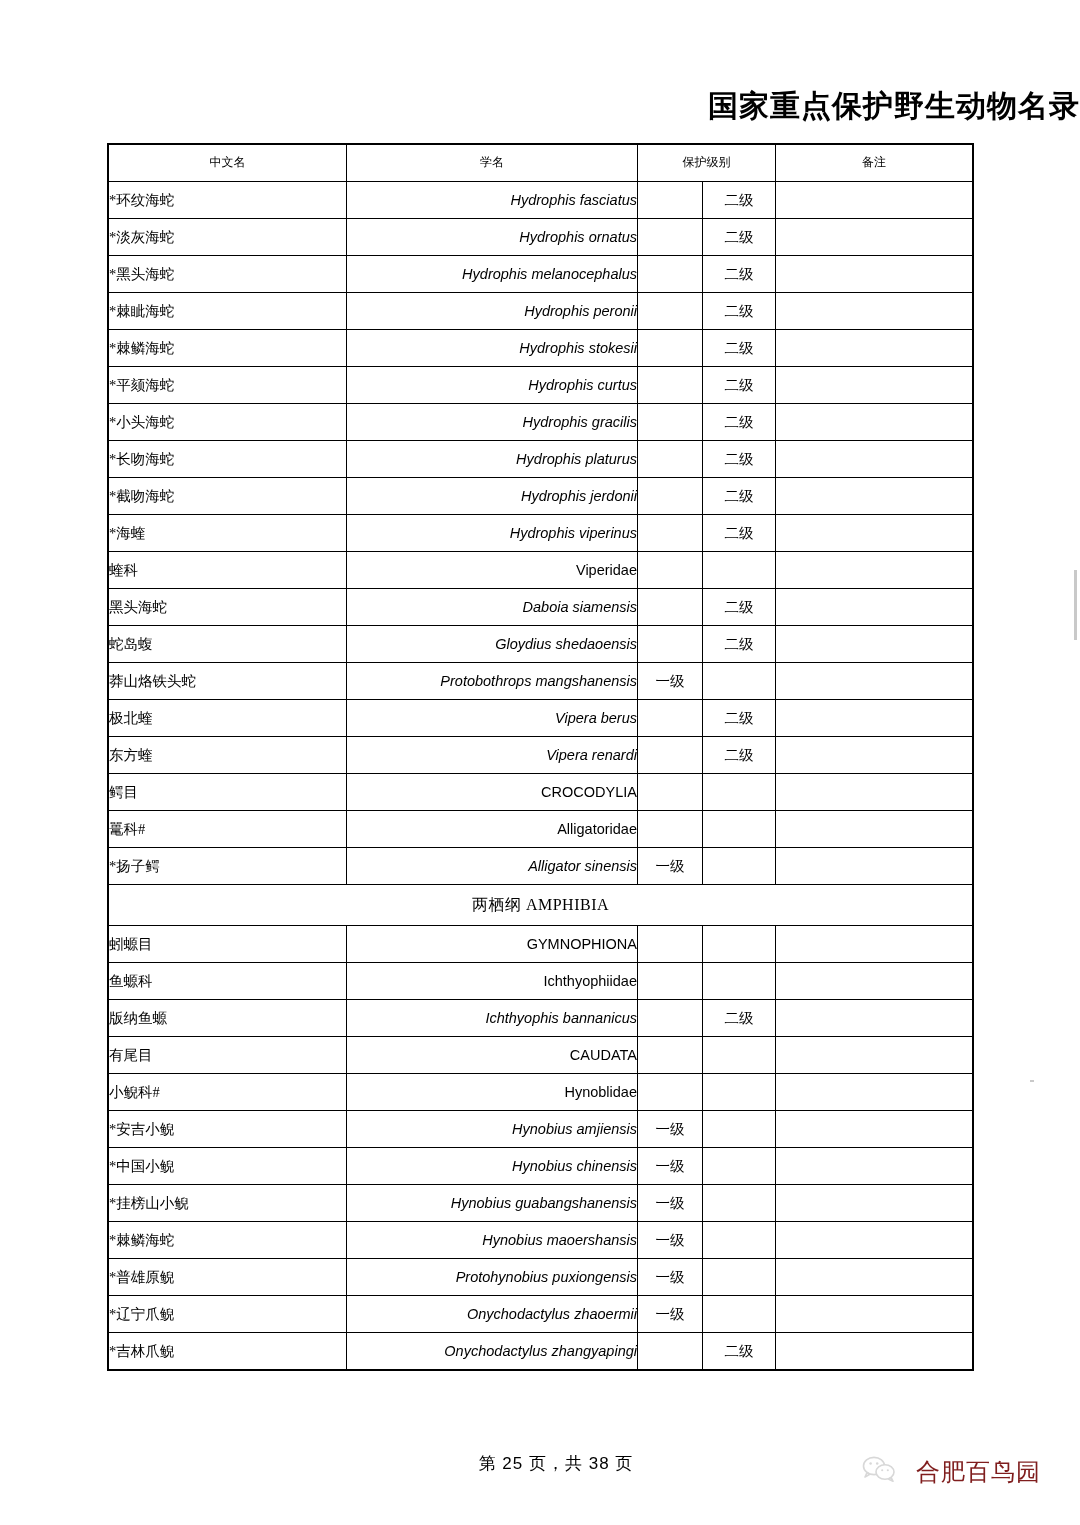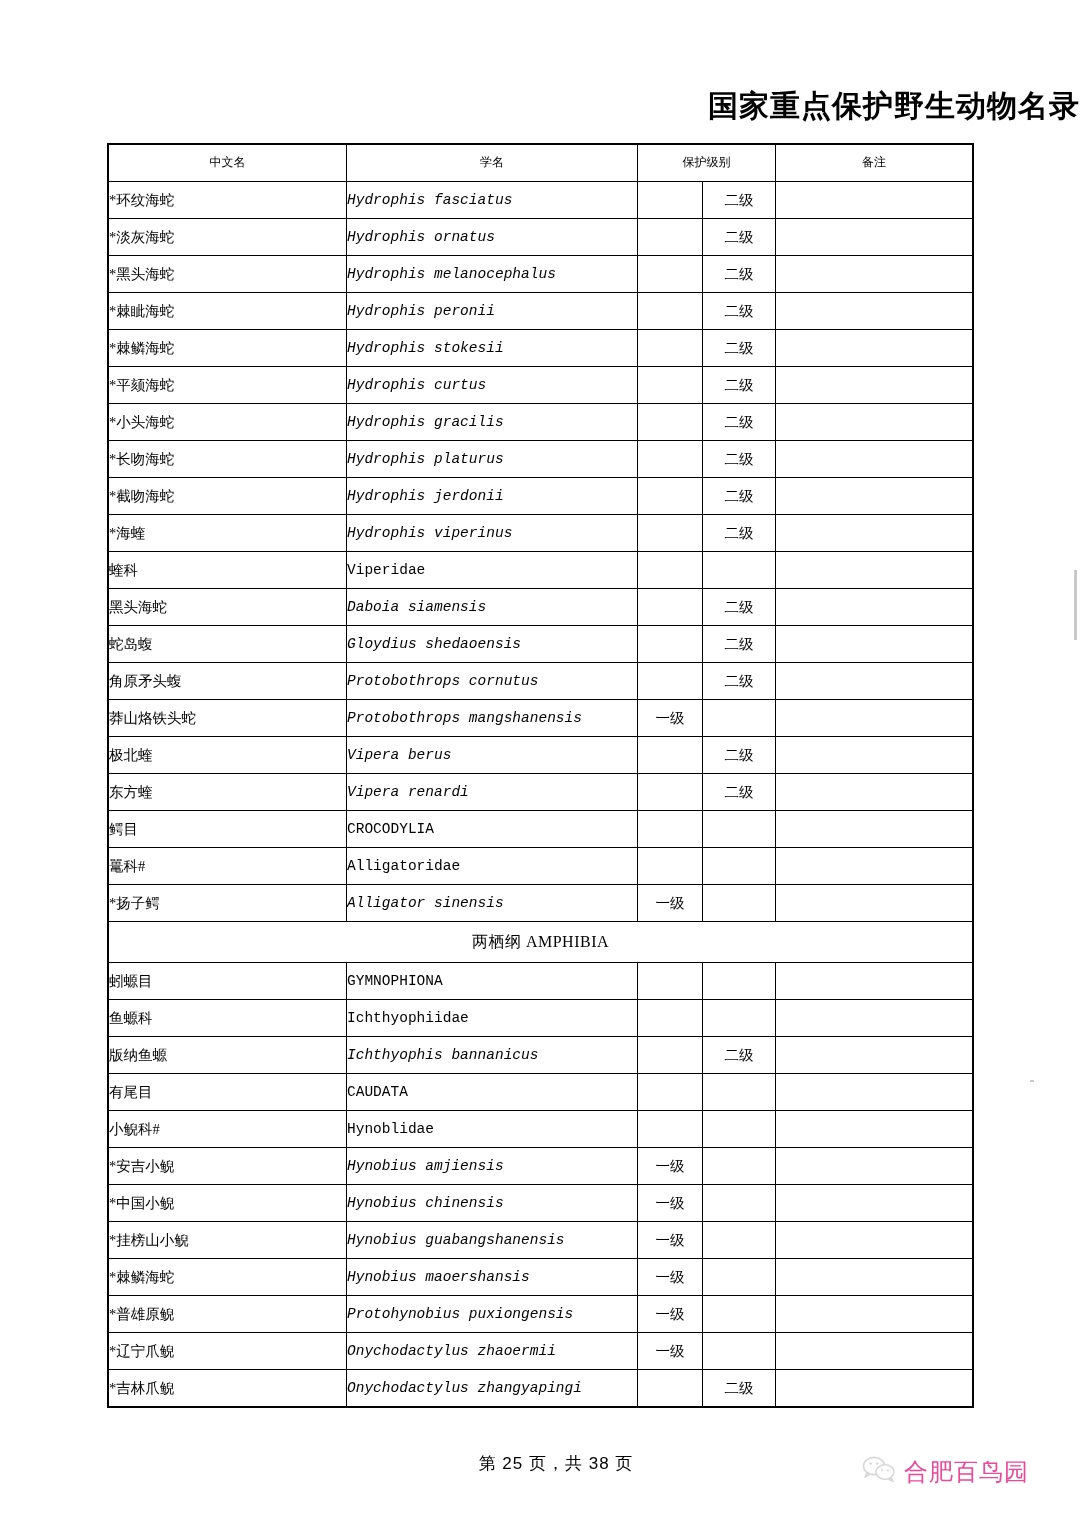--- a/index.html
+++ b/index.html
@@ -70,22 +70,23 @@
   
   .row td { height: 36px; }
 
   .cell-cn {
     padding-left: 10px;
     font-family: "Liberation Serif", "DejaVu Serif", serif;
     white-space: nowrap;
   }
   .cell-sci {
     padding-left: 9px;
-    font-family: Liberation Mono, monospace;
+    font-family: Liberation Sans, sans-serif;
     white-space: nowrap;
+    text-align: right;
   }
   .cell-lvl {
     text-align: center;
     font-size: 14.5px;
   }
   .cell-note { }
 
   
   .lvl-order .cell-cn   { padding-left: 6px;  font-weight: bold; }
   .lvl-order .cell-sci  { font-weight: bold; font-style: normal; }
@@ -120,22 +121,22 @@
     font-family: Liberation Sans, sans-serif;
   }
 
   
   #watermark {
     position: absolute;
     top: 1455px;
     left: 862px;
     display: flex;
     align-items: center;
-    gap: 8px;
-    color: #ec4899;
+    gap: 20px;
+    color: #7f1d1d;
     font-size: 24px;
     font-family: "Liberation Sans", "DejaVu Sans", sans-serif;
     letter-spacing: 1px;
     white-space: nowrap;
   }
   #watermark .wm-icon { display: block; }
 
   
   .scan-mark {
     position: absolute;
@@ -251,27 +252,20 @@
         <td class="cell-note"></td>
       </tr>
       <tr class="row lvl-species">
         <td class="cell-cn">蛇岛蝮</td>
         <td class="cell-sci">Gloydius shedaoensis</td>
         <td class="cell-lvl"></td>
         <td class="cell-lvl">二级</td>
         <td class="cell-note"></td>
       </tr>
       <tr class="row lvl-species">
-        <td class="cell-cn">角原矛头蝮</td>
-        <td class="cell-sci">Protobothrops cornutus</td>
-        <td class="cell-lvl"></td>
-        <td class="cell-lvl">二级</td>
-        <td class="cell-note"></td>
-      </tr>
-      <tr class="row lvl-species">
         <td class="cell-cn">莽山烙铁头蛇</td>
         <td class="cell-sci">Protobothrops mangshanensis</td>
         <td class="cell-lvl">一级</td>
         <td class="cell-lvl"></td>
         <td class="cell-note"></td>
       </tr>
       <tr class="row lvl-species">
         <td class="cell-cn">极北蝰</td>
         <td class="cell-sci">Vipera berus</td>
         <td class="cell-lvl"></td>

